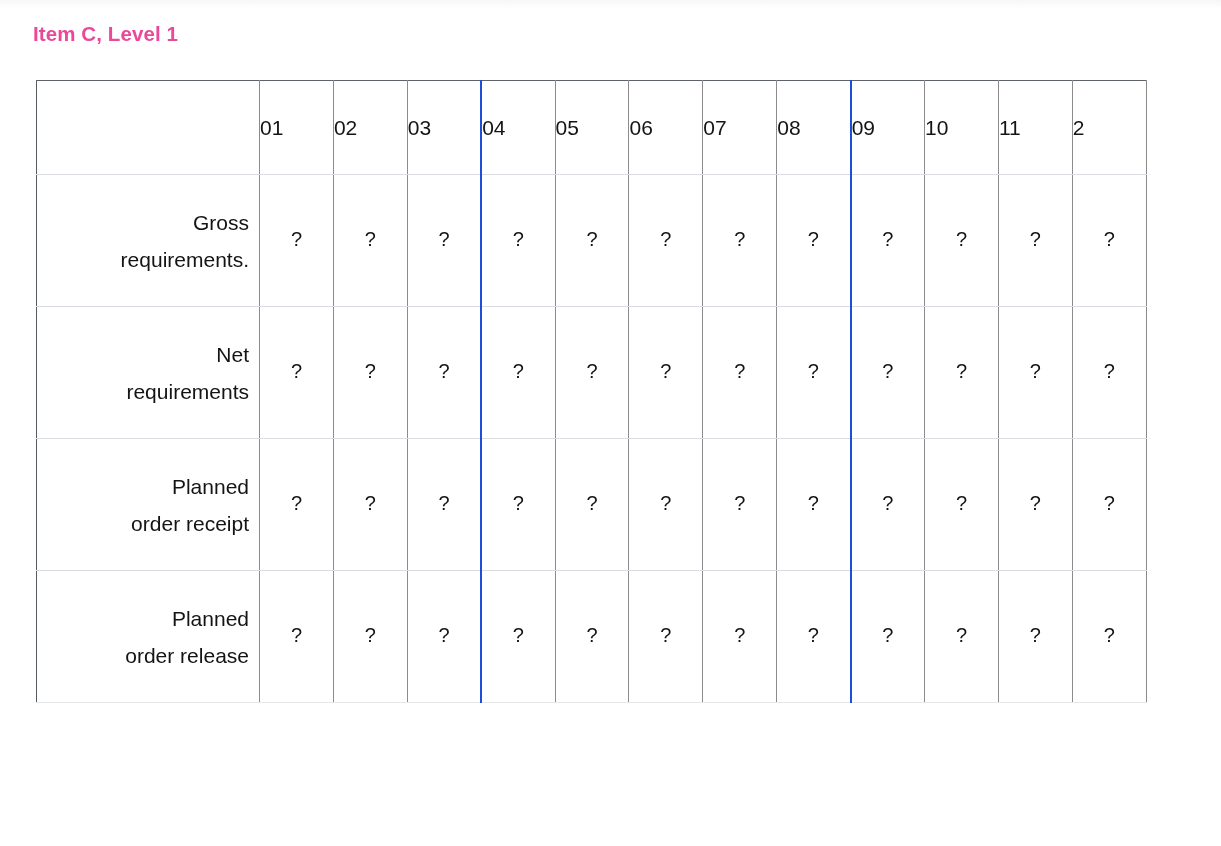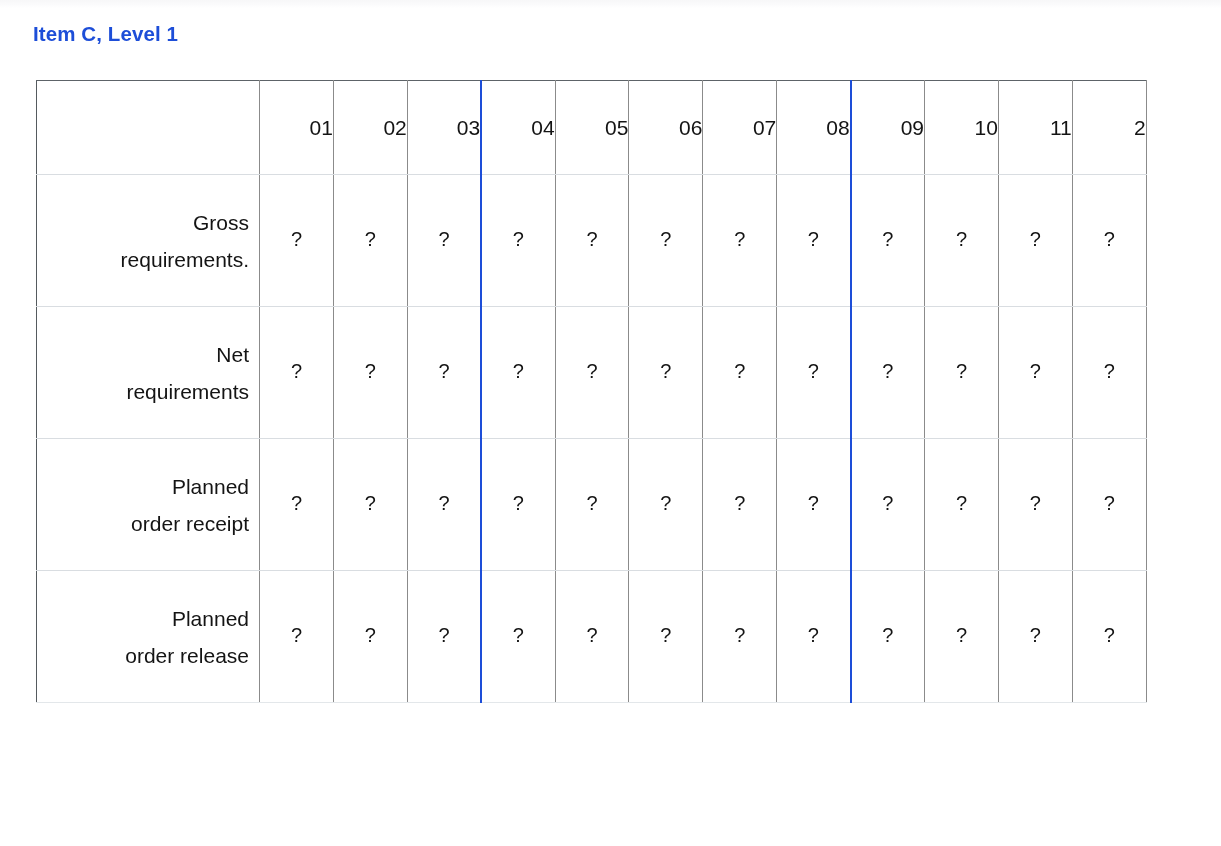--- a/index.html
+++ b/index.html
@@ -24,21 +24,21 @@
     width: 1221px;
     height: 8px;
     background: linear-gradient(to bottom, #f7f7f8 0%, #fbfbfc 60%, #ffffff 100%);
   }
   .page-title {
     position: absolute;
     left: 33px;
     top: 22px;
     font-size: 20.5px;
     font-weight: bold;
-    color: #1d4ed8;
+    color: #ec4899;
     letter-spacing: 0.1px;
     white-space: nowrap;
   }
   .mrp-table-wrap {
     position: absolute;
     left: 36px;
     top: 80px;
     width: 1110px;
   }
   table.mrp {
@@ -65,21 +65,21 @@
   table.mrp tr > *:last-child  { border-right: 1px solid #8b8b8b; }
   table.mrp thead tr > * { border-top: 1px solid #5d6368; }
   table.mrp tbody tr:last-child > * { border-bottom: 1px solid #e3e7ea; }
 
   
   table.mrp .sep-right { border-right: 2px solid #1d4ed8; }
 
   table.mrp thead th {
     height: 94px;
     vertical-align: middle;
-    text-align: right;
+    text-align: left;
     font-size: 21px;
     color: #141414;
   }
   table.mrp thead th.corner { text-align: left; }
 
   table.mrp tbody td.row-label {
     height: 132px;
     vertical-align: middle;
     text-align: right;
     padding: 0 10px 0 22px;

